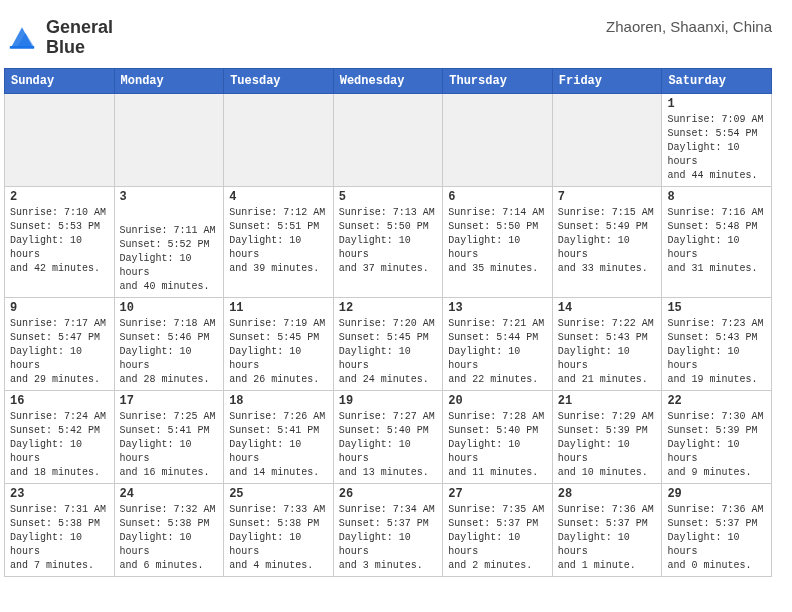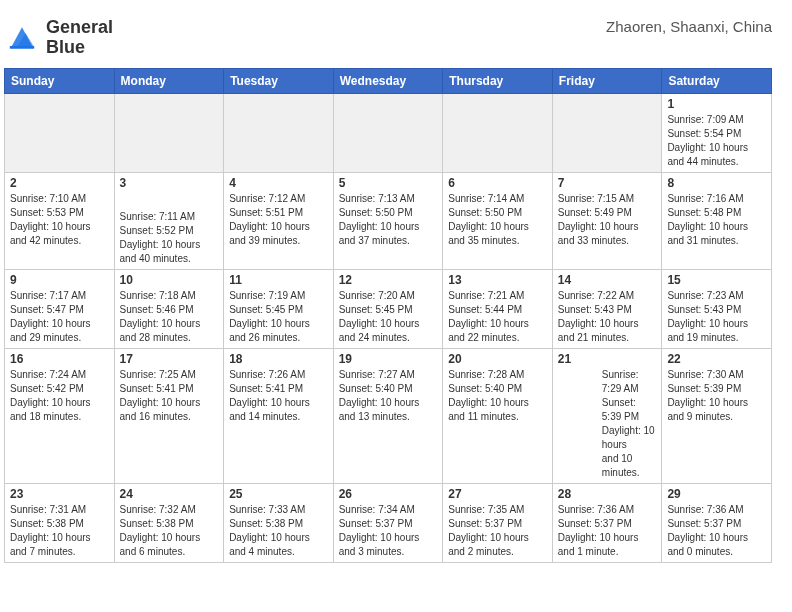--- a/index.html
+++ b/index.html
@@ -50,20 +50,21 @@
       line-height: 1.1;
     }
     .location {
       font-size: 15px;
       color: #555;
     }
     .calendar {
       width: 100%;
       border-collapse: collapse;
       border: 1px solid #ccc;
+      font-family: Liberation Mono, monospace;
     }
     .calendar th {
       background: #3a6cc8;
       color: #fff;
       font-size: 12px;
       font-weight: bold;
       padding: 5px 6px;
       border: 1px solid #2e5ab0;
       text-align: left;
     }
@@ -278,21 +279,21 @@
           </td>
           <td>
             <span class="day-number">20</span>
             <div class="day-info" style="white-space: pre-line;">Sunrise: 7:28 AM
 Sunset: 5:40 PM
 Daylight: 10 hours
 and 11 minutes.</div>
           </td>
           <td>
             <span class="day-number">21</span>
-            <div class="day-info" style="white-space: pre-line; margin-left: 44px;">Sunrise: 7:29 AM
+            <div class="day-info" style="white-space: pre-line;">Sunrise: 7:29 AM
 Sunset: 5:39 PM
 Daylight: 10 hours
 and 10 minutes.</div>
           </td>
           <td>
             <span class="day-number">22</span>
             <div class="day-info" style="white-space: pre-line;">Sunrise: 7:30 AM
 Sunset: 5:39 PM
 Daylight: 10 hours
 and 9 minutes.</div>

